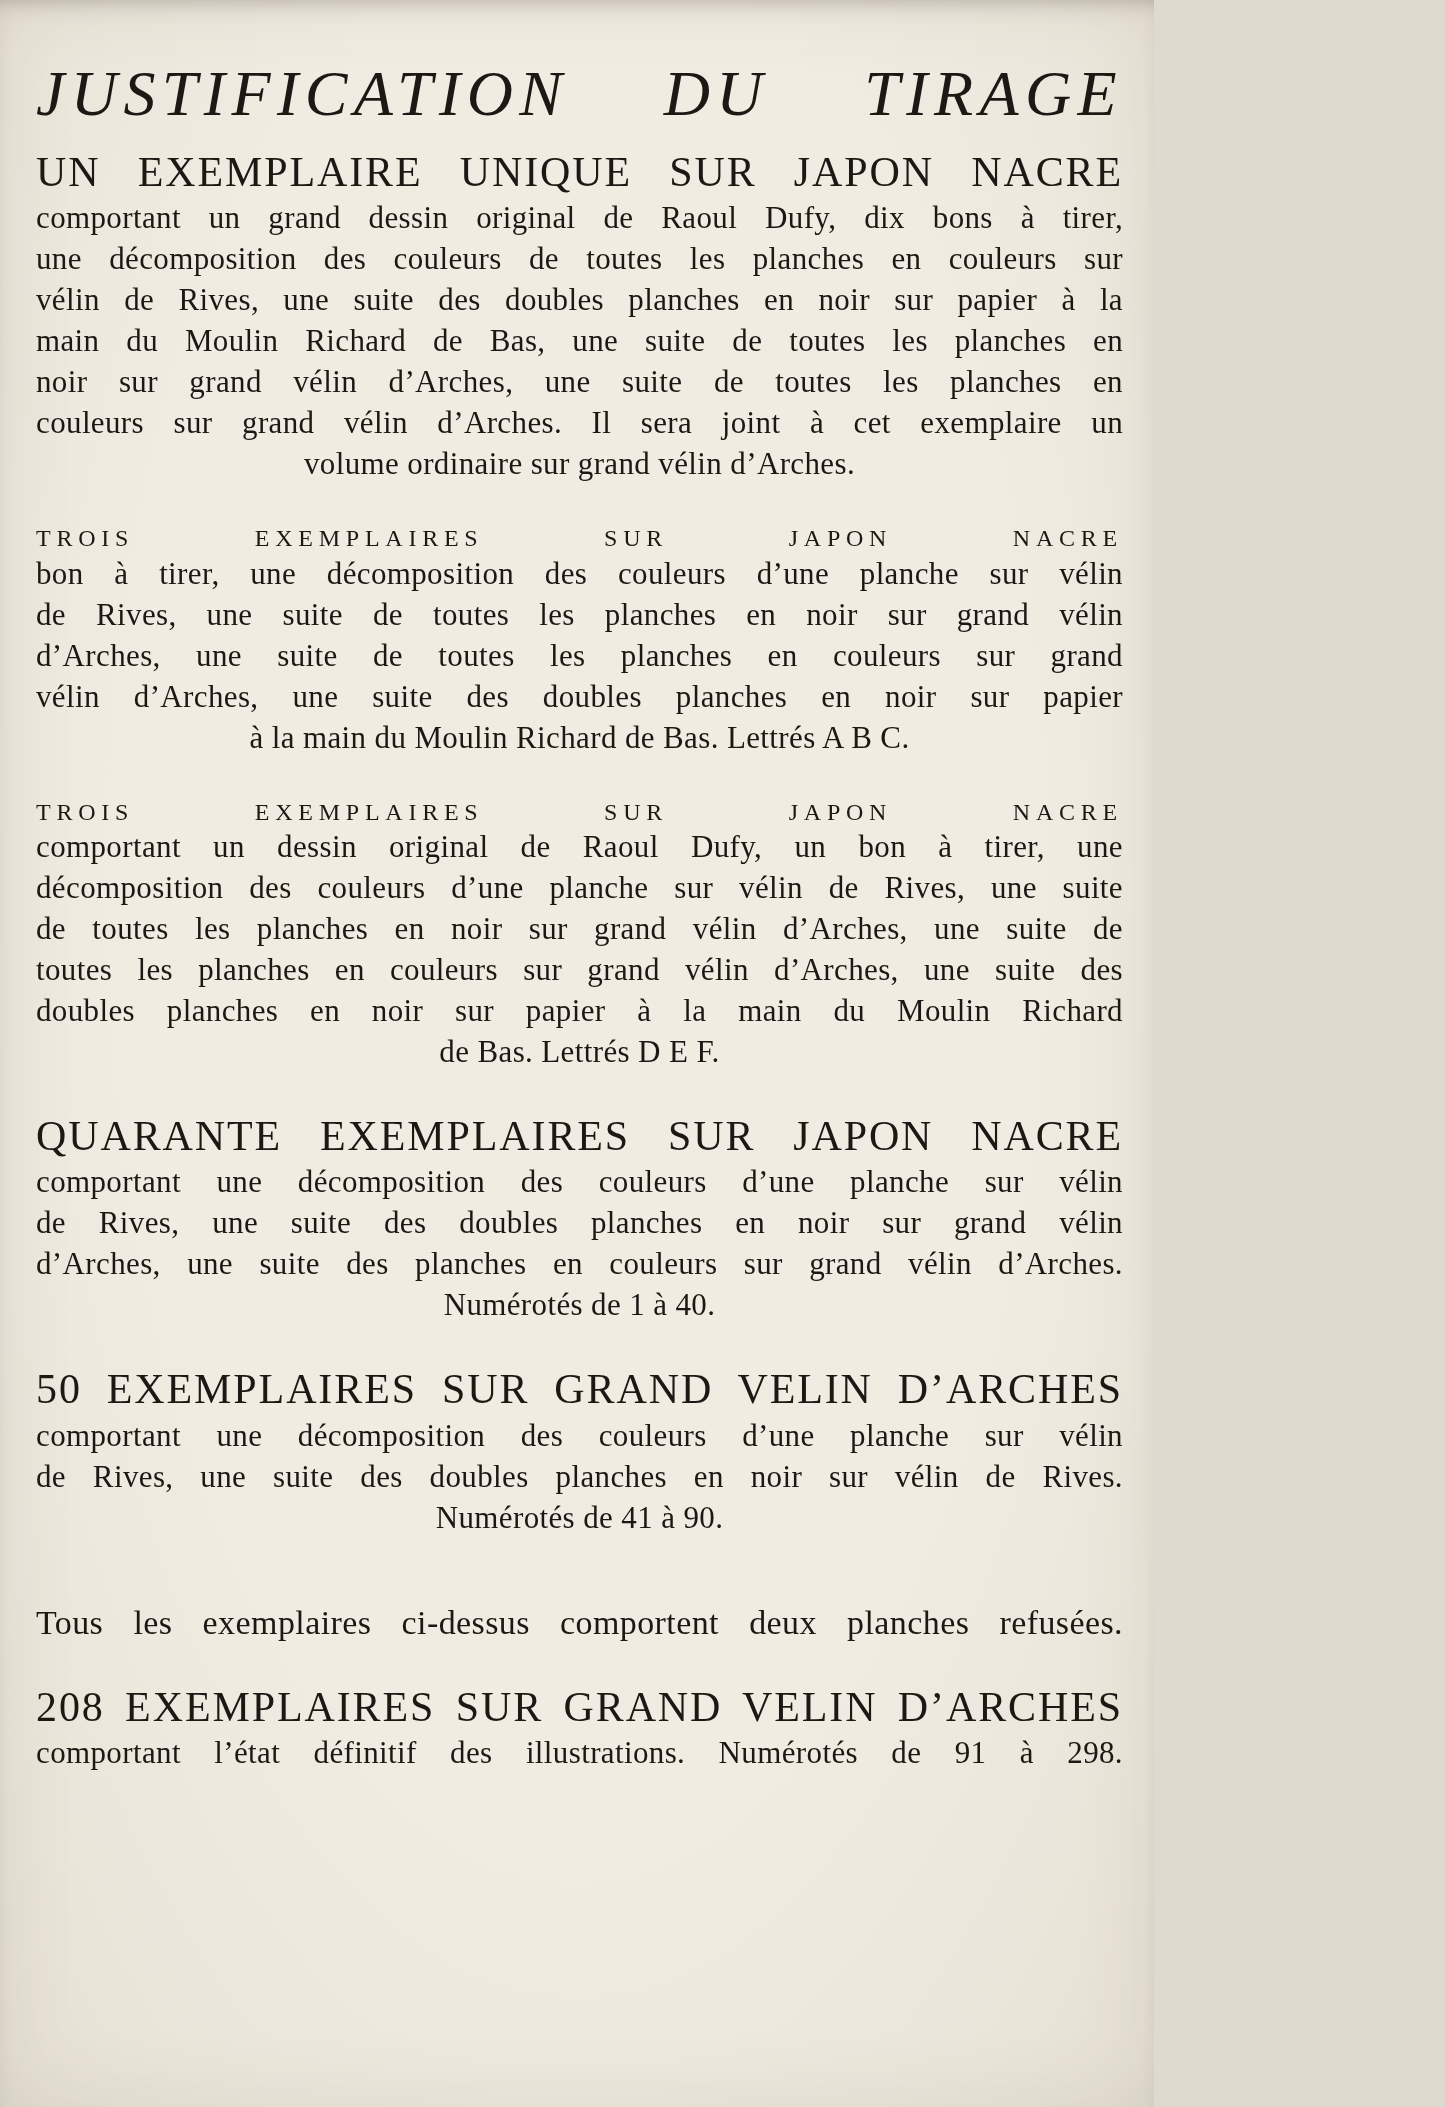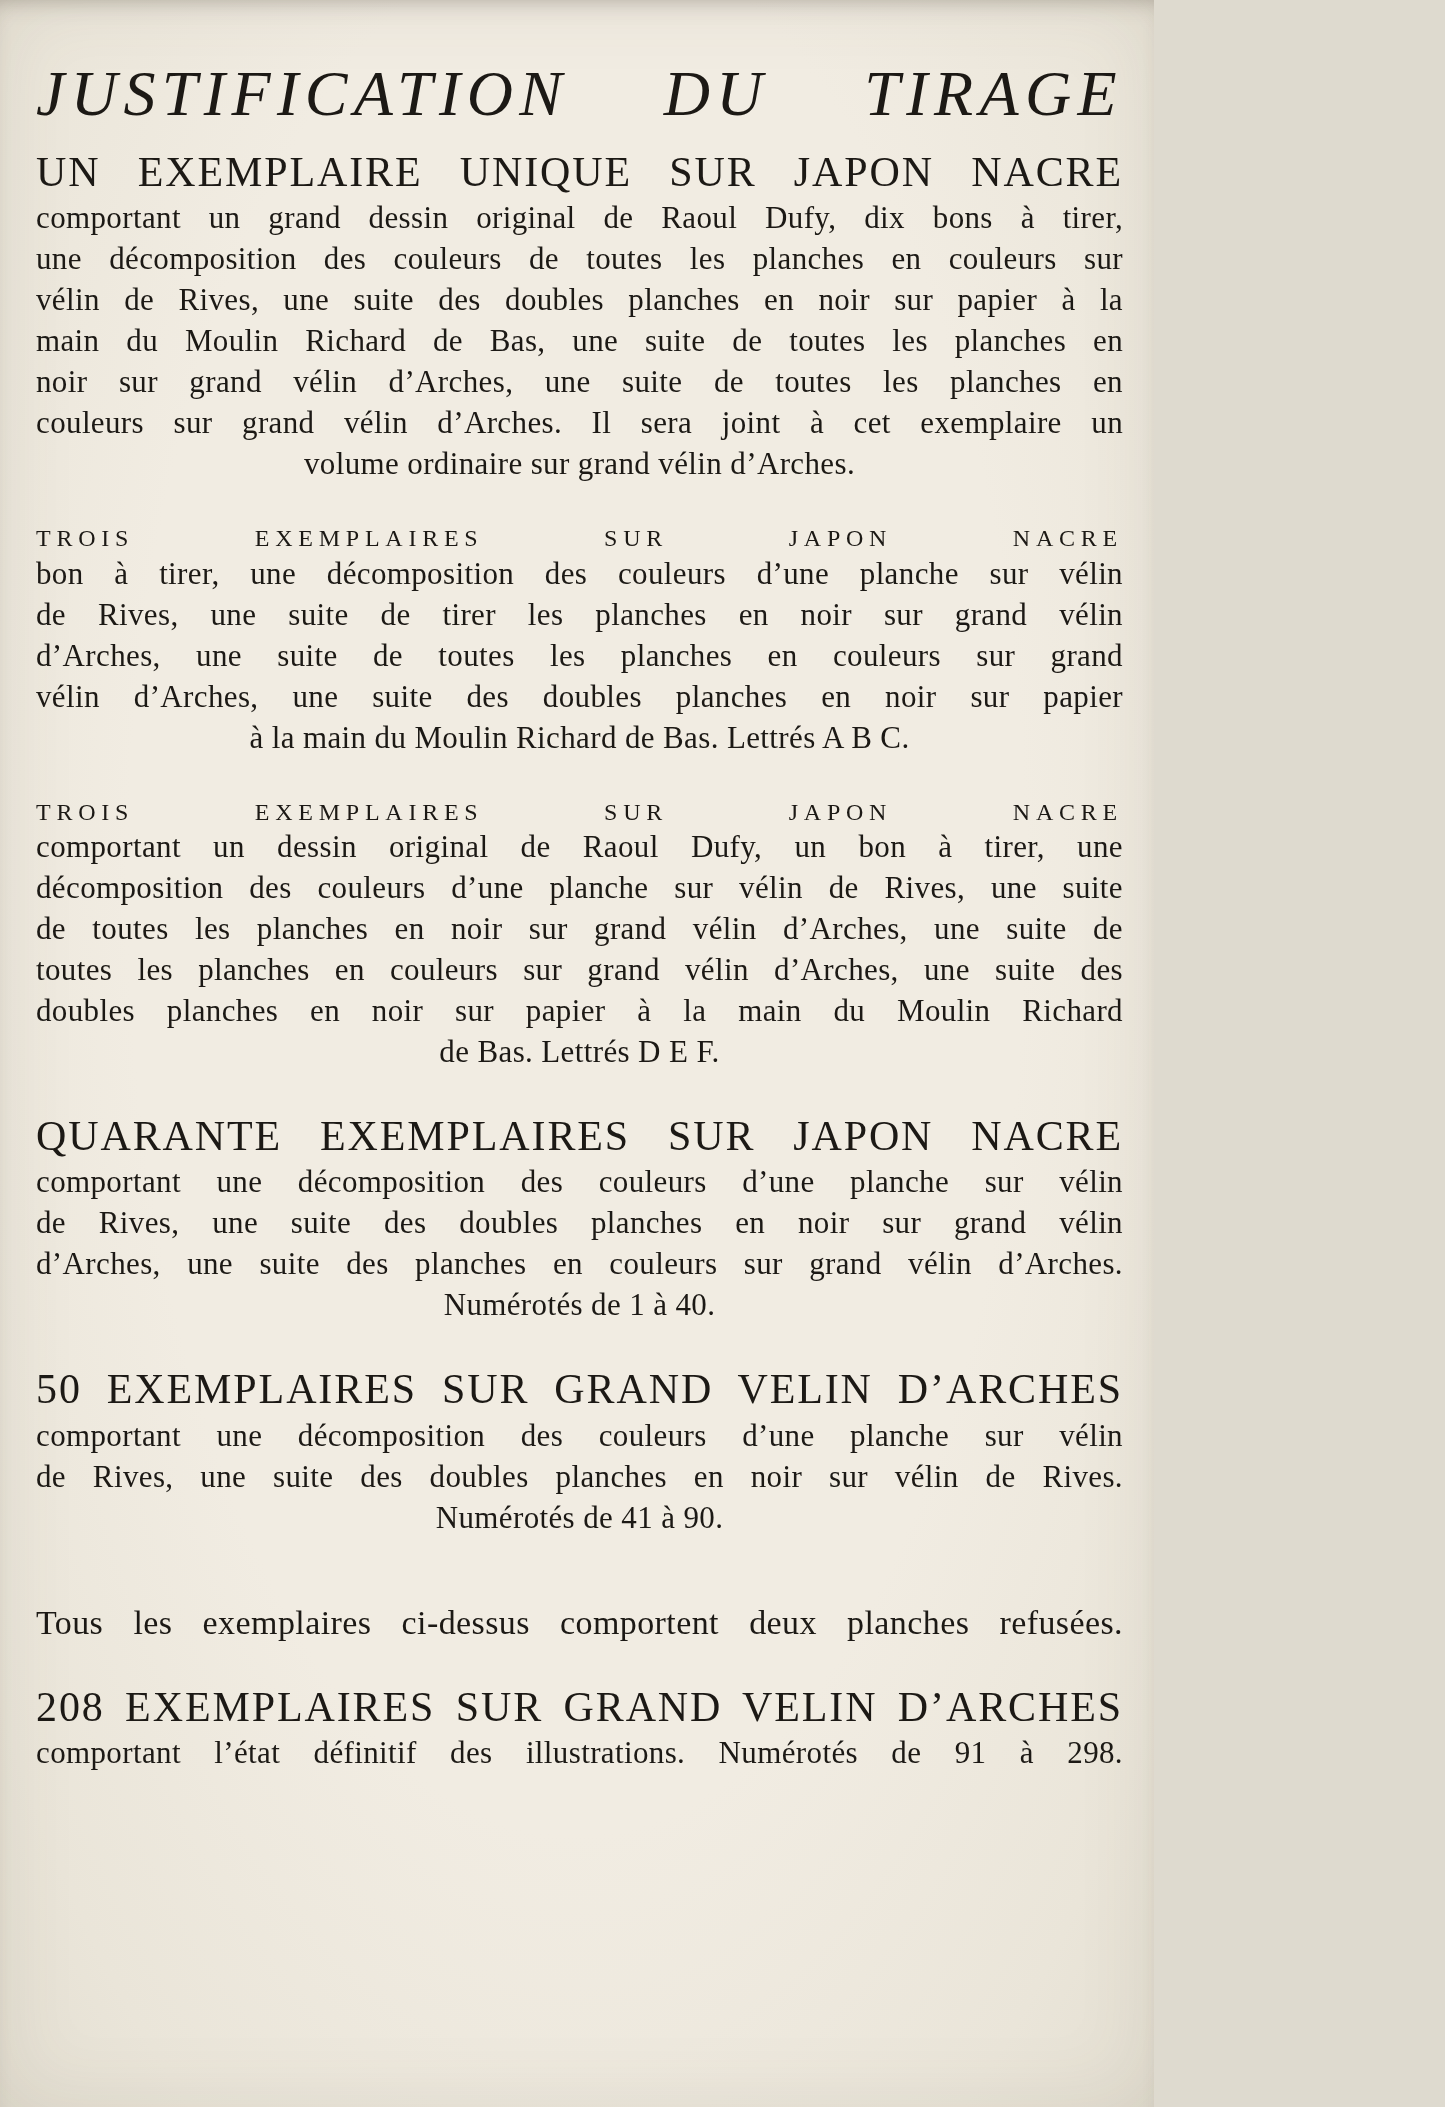--- a/index.html
+++ b/index.html
@@ -79,21 +79,21 @@
       <div class="line">noir sur grand vélin d’Arches, une suite de toutes les planches en</div>
       <div class="line">couleurs sur grand vélin d’Arches. Il sera joint à cet exemplaire un</div>
       <div class="line center">volume ordinaire sur grand vélin d’Arches.</div>
     </div>
   </div>
 
   <div class="sec">
     <div class="sec-heading spread">TROIS EXEMPLAIRES SUR JAPON NACRE</div>
     <div class="body-block">
       <div class="line">bon à tirer, une décomposition des couleurs d’une planche sur vélin</div>
-      <div class="line">de Rives, une suite de tirer les planches en noir sur grand vélin</div>
+      <div class="line">de Rives, une suite de toutes les planches en noir sur grand vélin</div>
       <div class="line">d’Arches, une suite de toutes les planches en couleurs sur grand</div>
       <div class="line">vélin d’Arches, une suite des doubles planches en noir sur papier</div>
       <div class="line center">à la main du Moulin Richard de Bas. Lettrés A B C.</div>
     </div>
   </div>
 
   <div class="sec">
     <div class="sec-heading spread">TROIS EXEMPLAIRES SUR JAPON NACRE</div>
     <div class="body-block">
       <div class="line">comportant un dessin original de Raoul Dufy, un bon à tirer, une</div>

